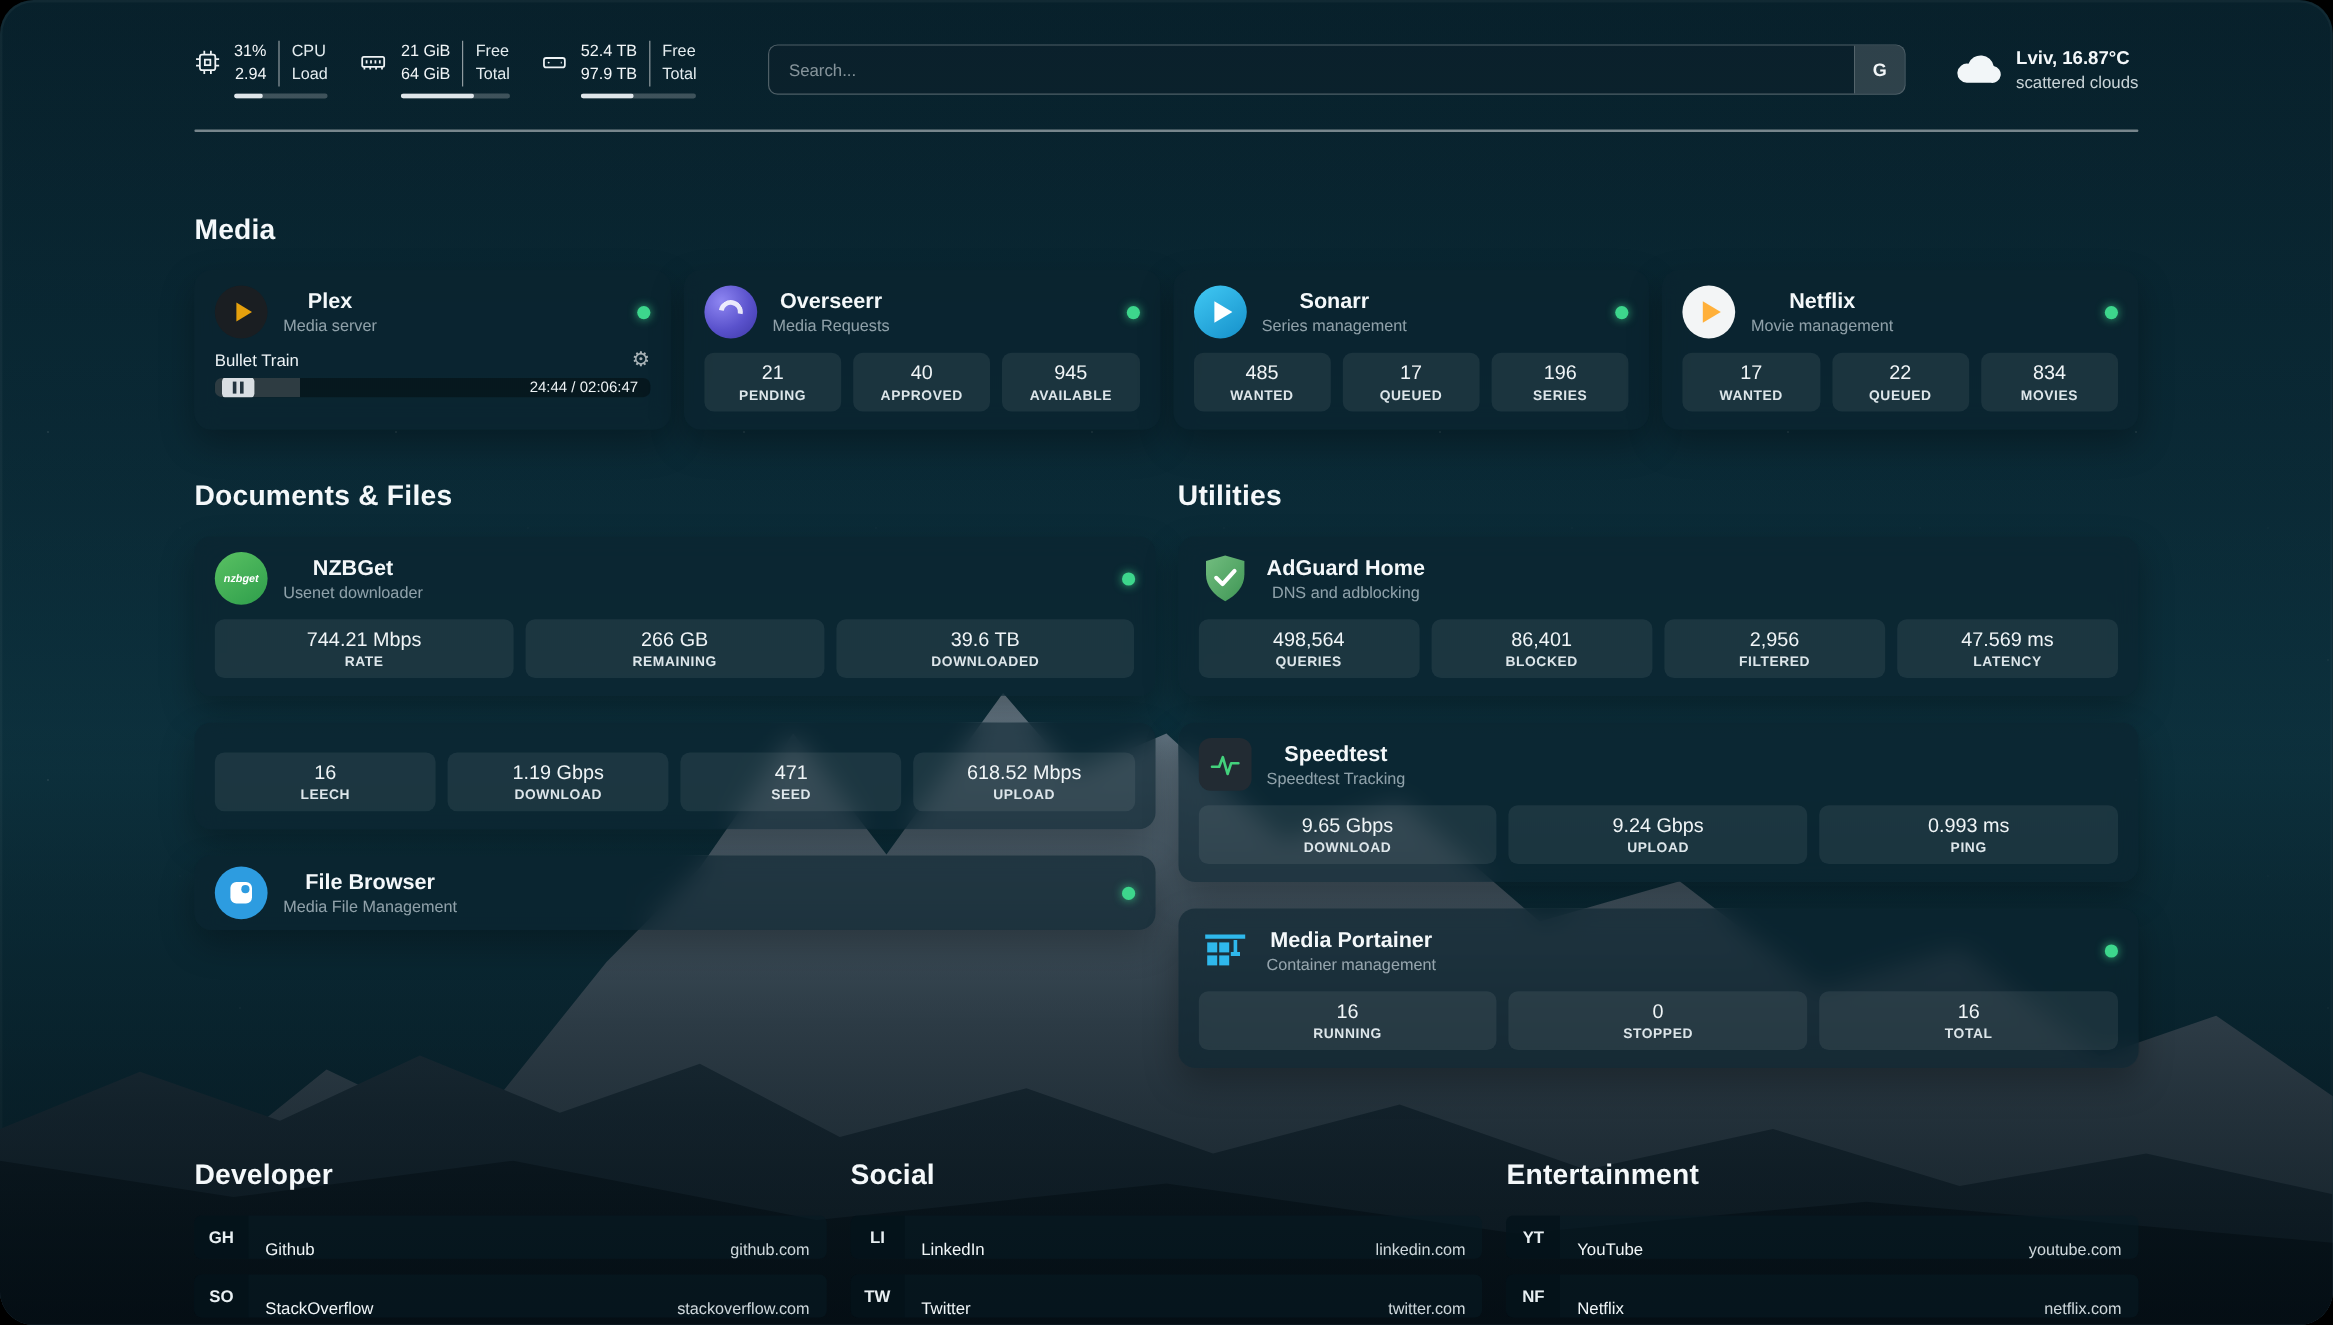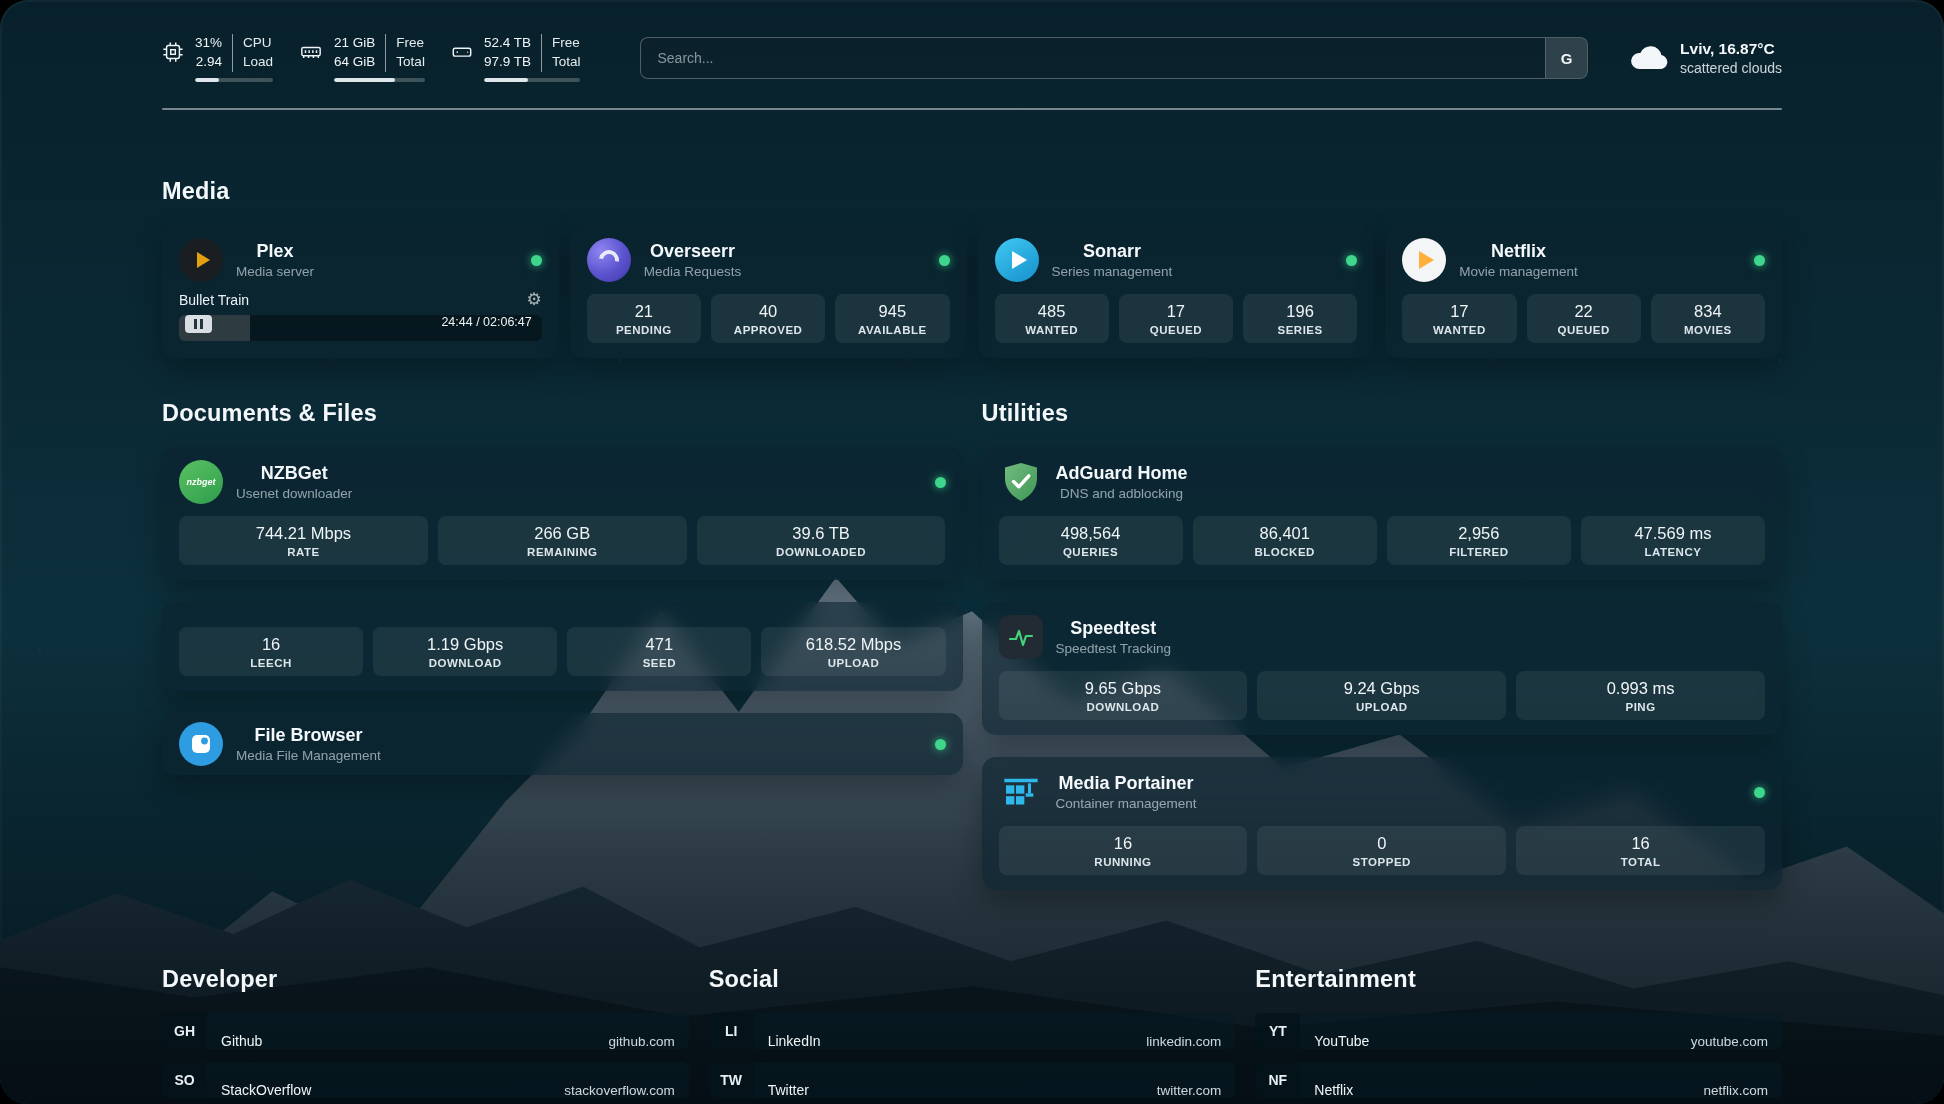--- a/index.html
+++ b/index.html
@@ -97,21 +97,21 @@
   .stats.c3 { grid-template-columns:repeat(3,1fr); }
   .stats.c4 { grid-template-columns:repeat(4,1fr); }
   .stat { background:rgba(255,255,255,.07); border-radius:8px; padding:8px 6px 7px; text-align:center; }
   .stat-val { font-size:16.5px; font-weight:500; color:#f0f5f7; }
   .stat-lab { font-size:11.5px; font-weight:700; letter-spacing:.5px; color:#dde6ea; margin-top:3px; }
 
   
   .player { margin-top:9px; }
   .player-top { display:flex; align-items:center; justify-content:space-between; font-size:14px; color:#edf3f6; }
   .gear { font-size:17px; color:rgba(255,255,255,.65); cursor:pointer; line-height:1; }
-  .player-bar { margin-top:7px; height:26px; border-radius:6px; background:rgba(0,0,0,.35); position:relative; display:flex; overflow:hidden; }
+  .player-bar { margin-top:7px; height:16px; border-radius:6px; background:rgba(0,0,0,.35); position:relative; display:flex; align-items:center; overflow:hidden; }
   .player-fill { position:absolute; left:0; top:0; bottom:0; background:rgba(255,255,255,.16); }
   .pausepill { position:relative; margin-left:6px; width:27px; height:18px; border-radius:4px; background:rgba(236,241,244,.9);
                display:flex; gap:3px; align-items:center; justify-content:center; cursor:pointer; }
   .pausepill i { width:3px; height:10px; background:#23343f; }
   .ptime { position:absolute; right:10px; font-size:12.5px; color:#eef3f5; }
 
   .card.compact { padding:9px 17px; }
 
   
   .three-col { display:grid; grid-template-columns:1fr 1fr 1fr; gap:20px; margin-top:76px; align-items:start; }

